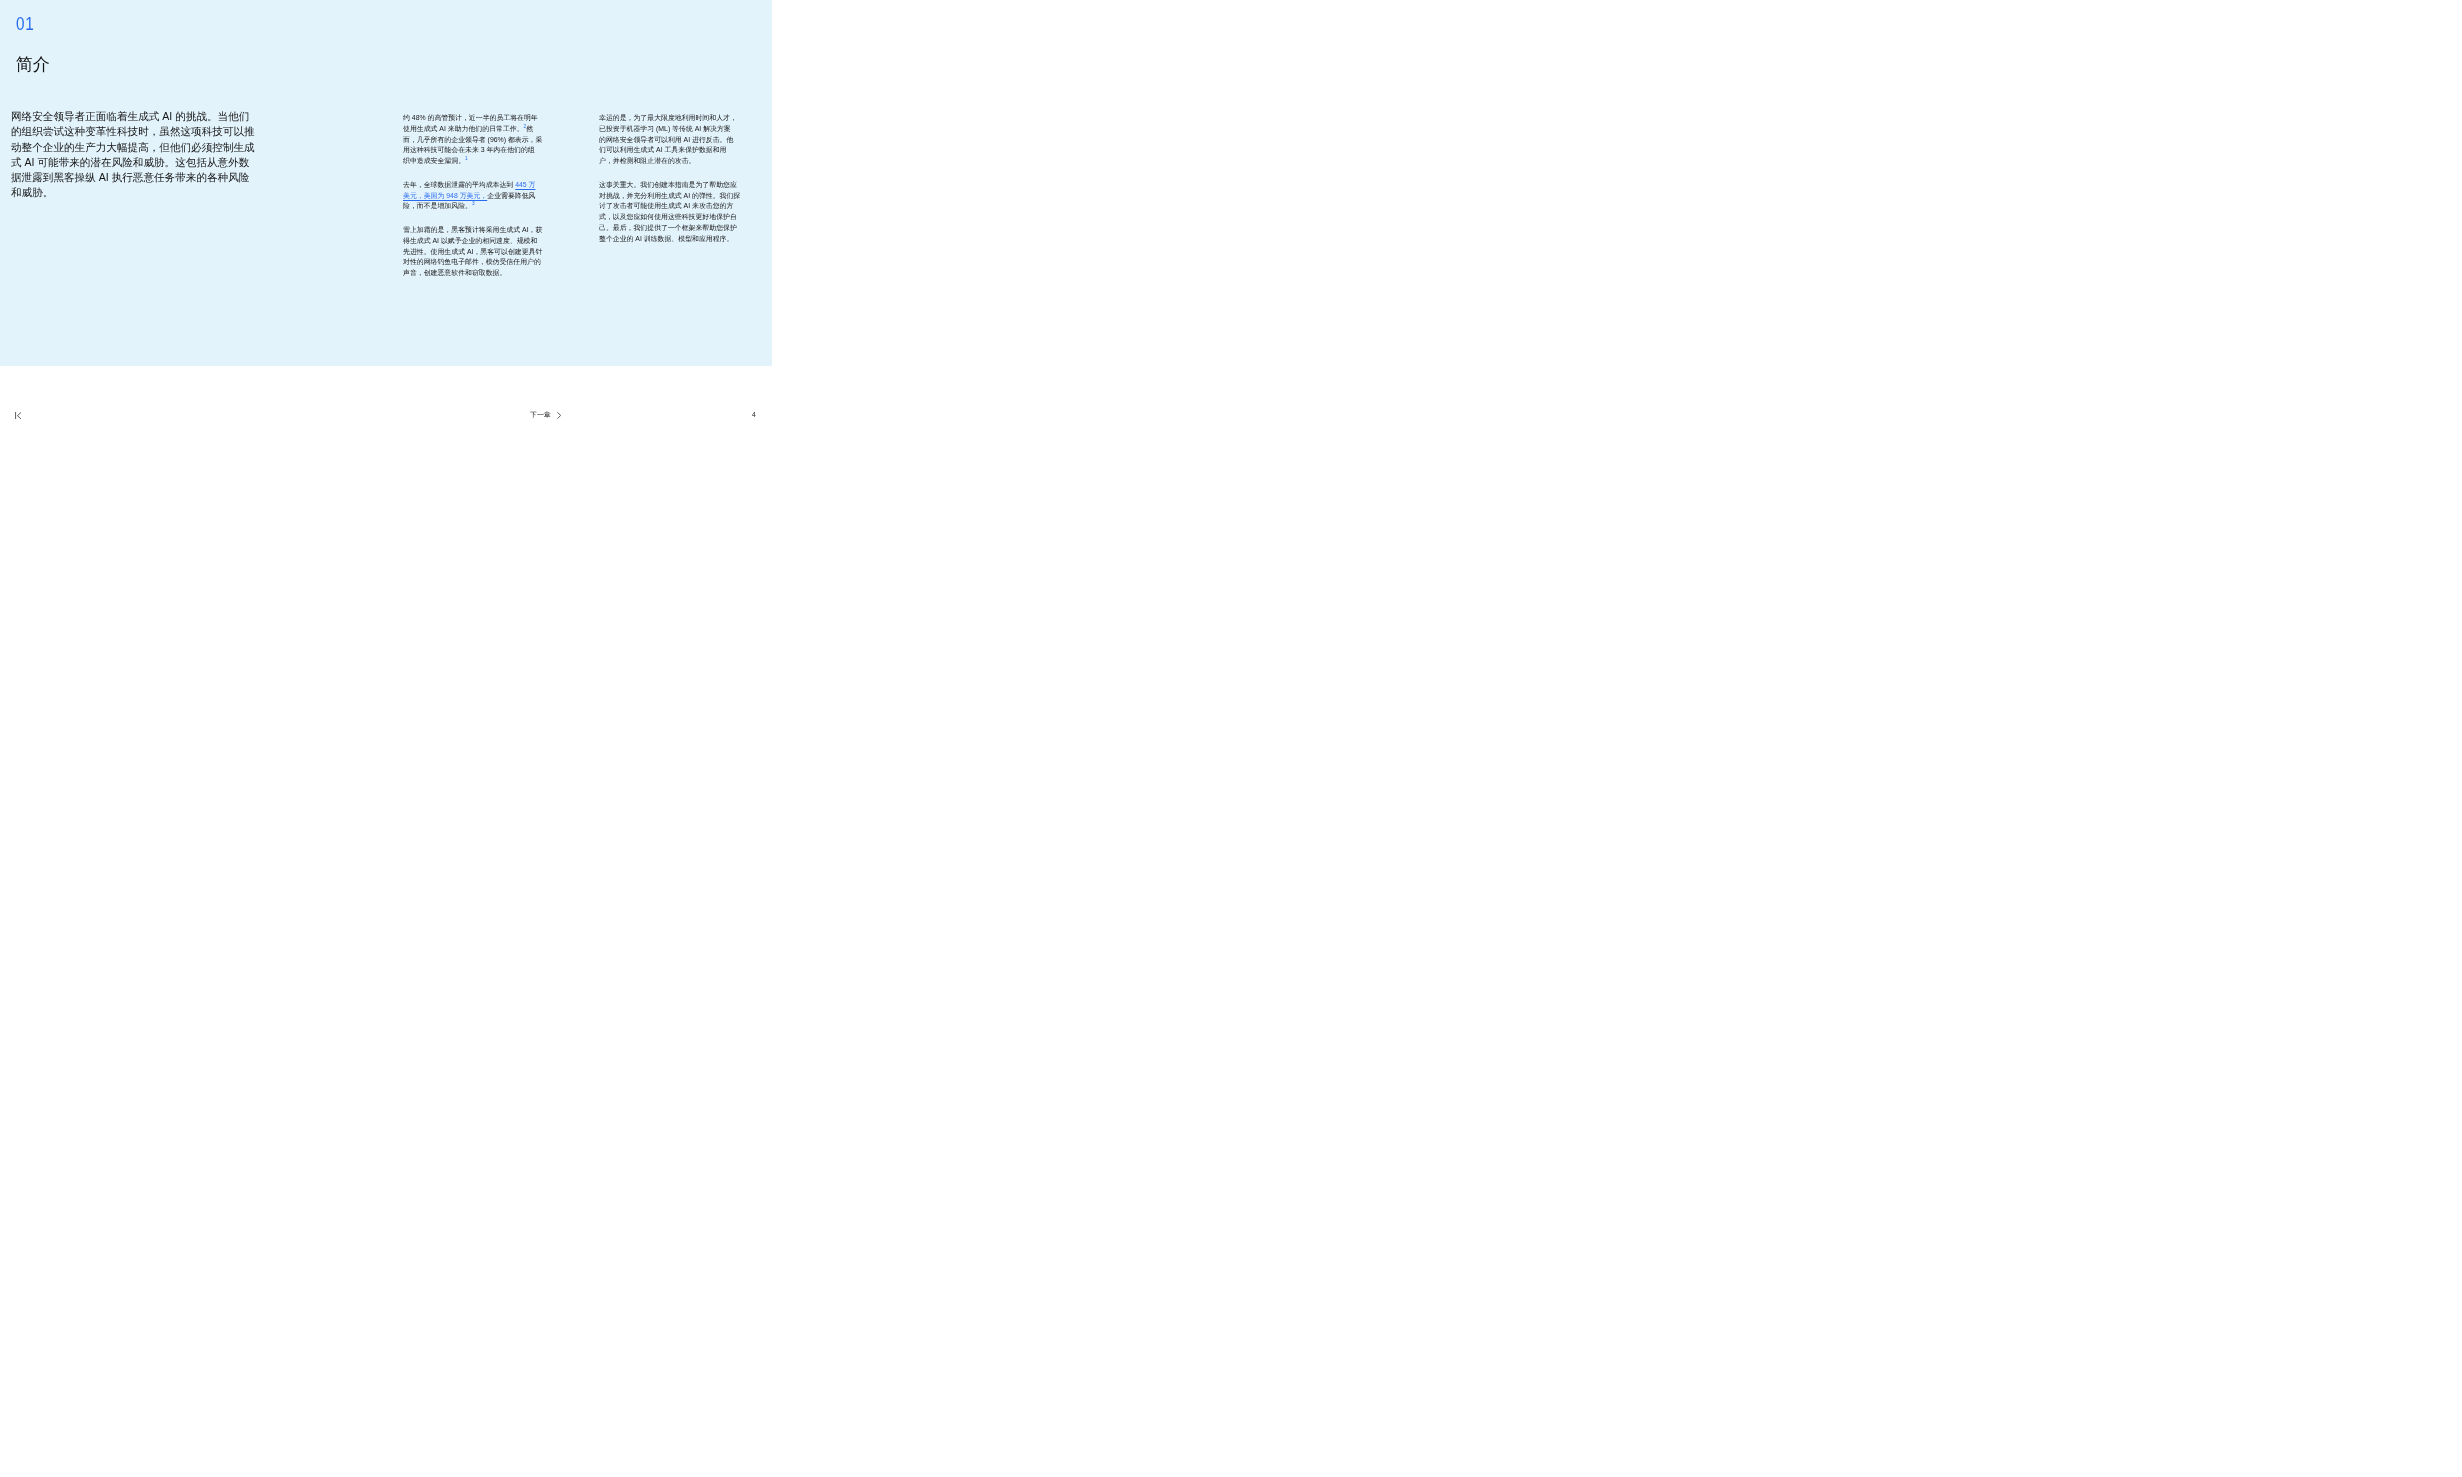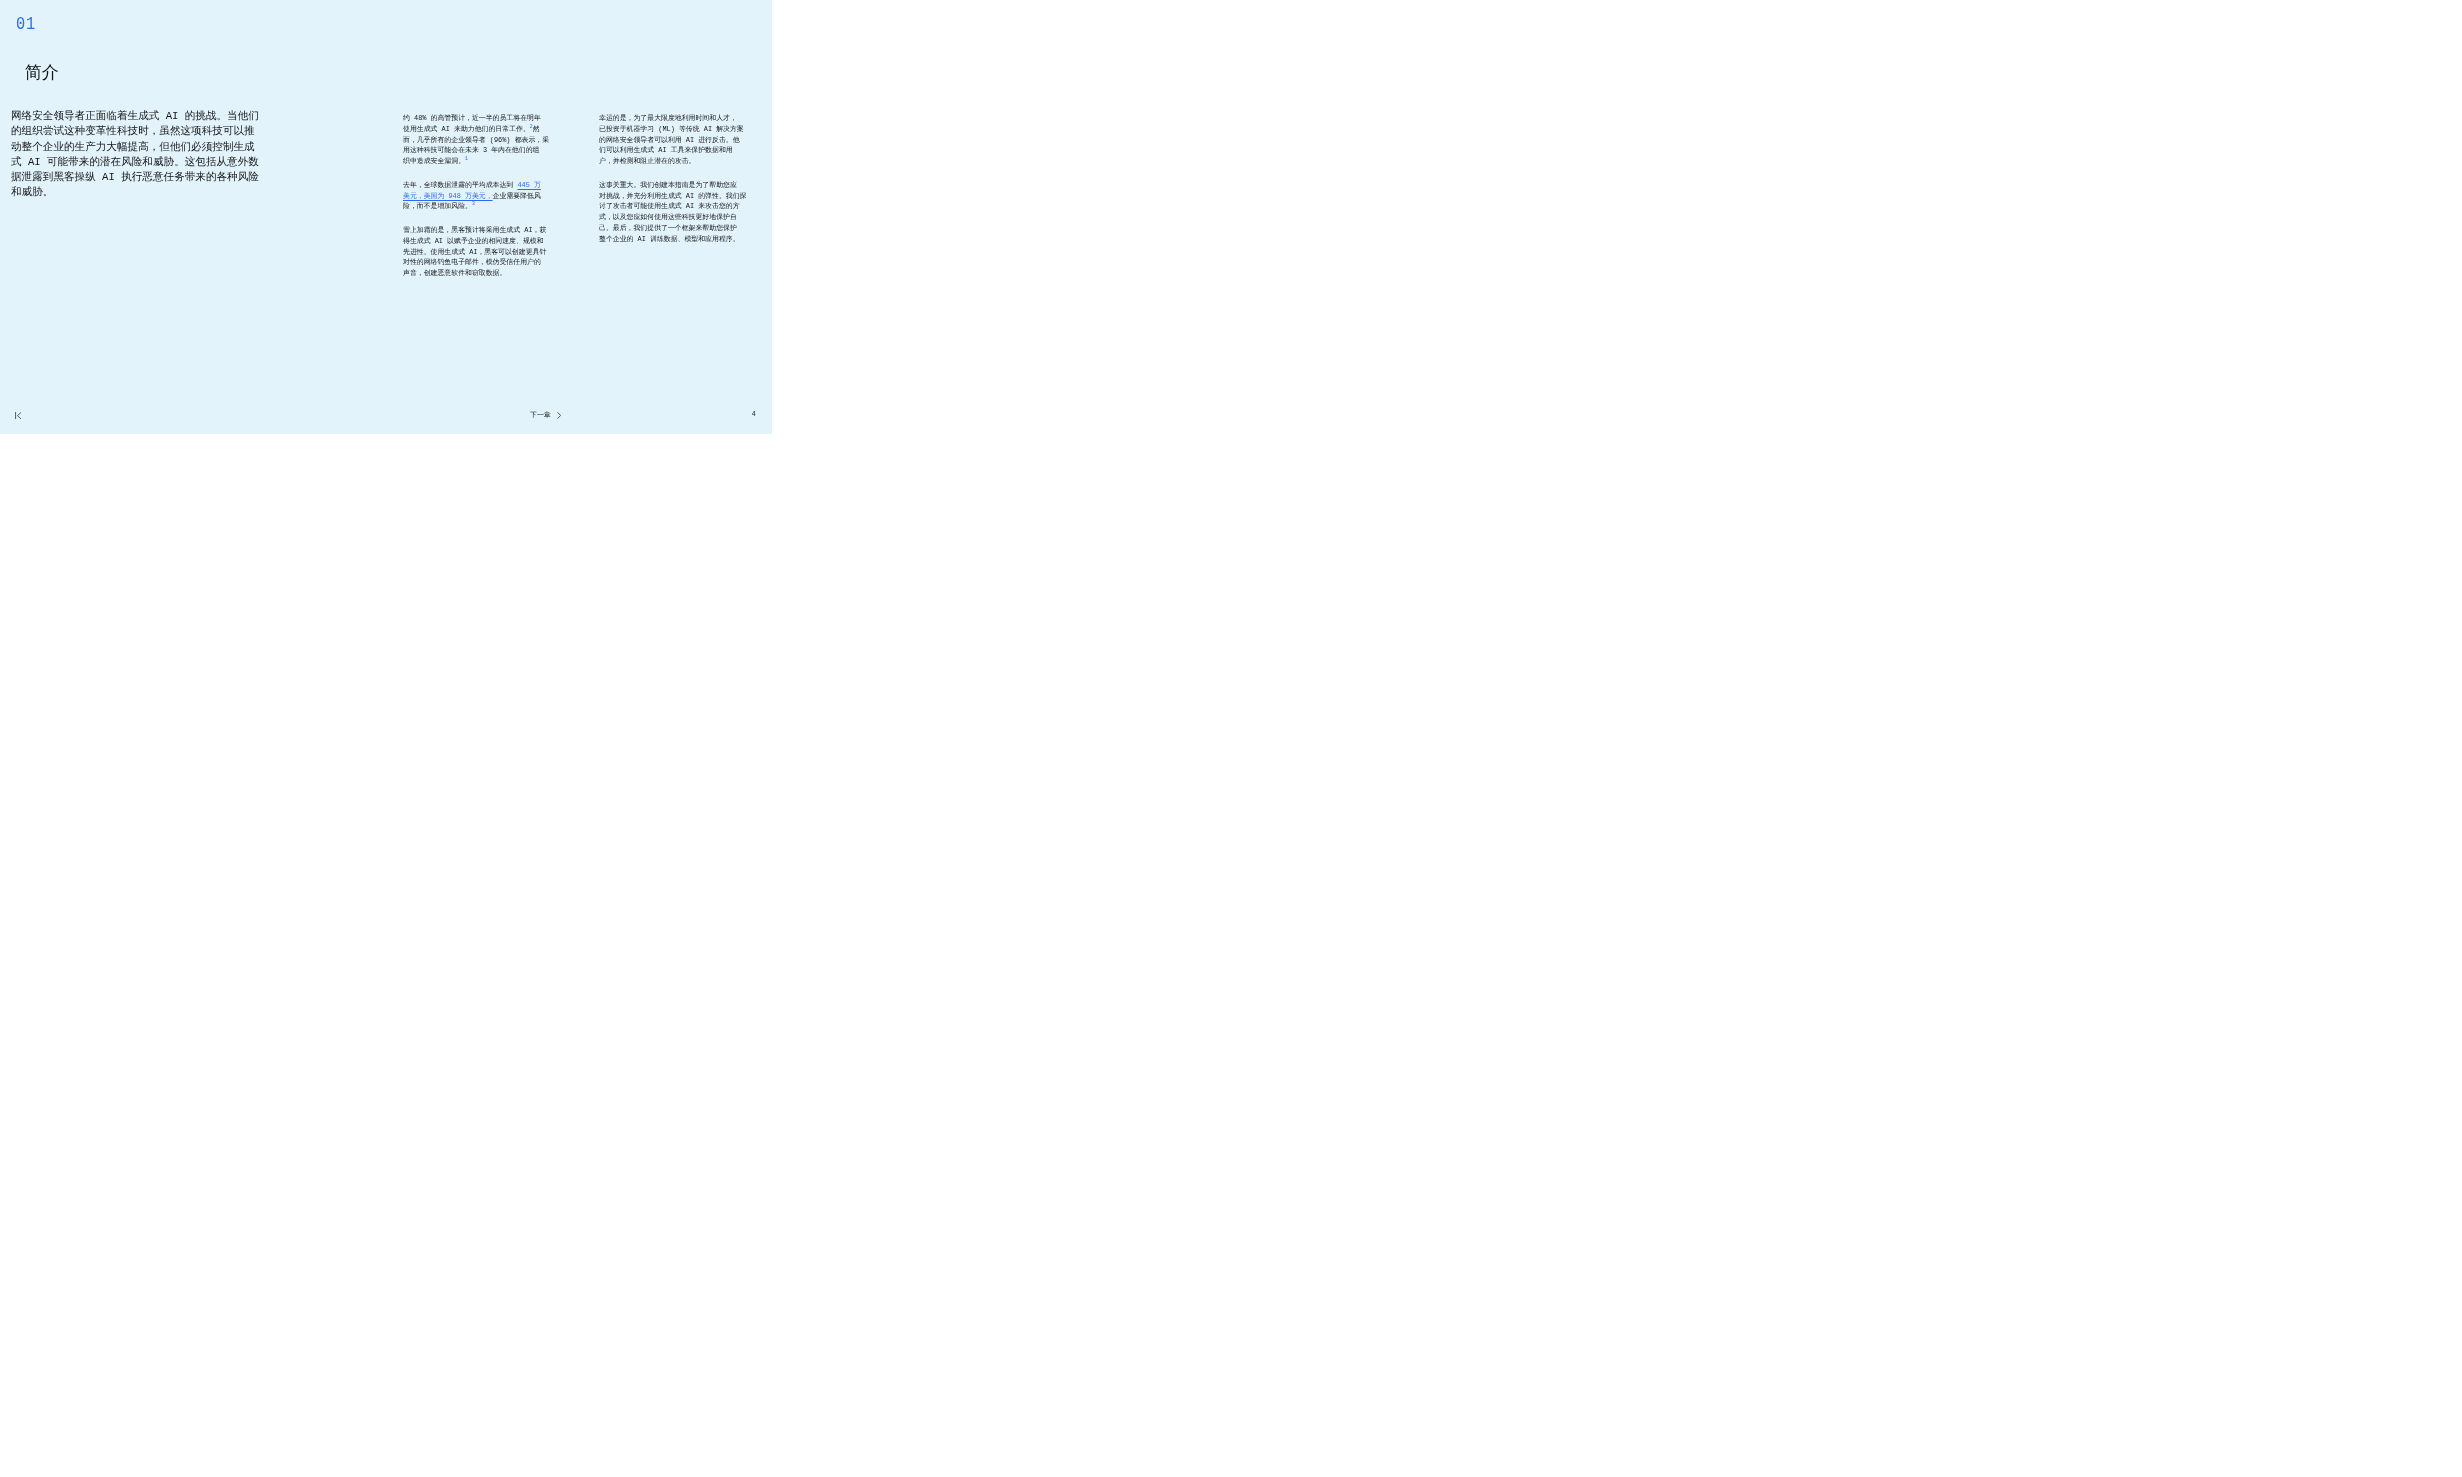--- a/index.html
+++ b/index.html
@@ -7,22 +7,22 @@
     --accent:#2A6CF0;
     --ink:#141414;
   }
   *{box-sizing:border-box;}
   html,body{margin:0;padding:0;}
   body{
     width:772px;height:434px;overflow:hidden;
     font-family:"Liberation Sans","DejaVu Sans",sans-serif;
   }
   .page{
-    position:relative;width:772px;height:434px;
-    background:var(--bg);color:var(--ink);font-family:Liberation Mono, monospace;
+    position:relative;width:772px;height:366px;
+    background:var(--bg);color:var(--ink);
   }
   .chapter-number{
     position:absolute;left:15.8px;top:14.8px;
     font-size:18.7px;line-height:1;font-weight:400;
     color:var(--accent);
     transform:scaleX(0.82);transform-origin:left top;
     letter-spacing:1px;
   }
   .page-title{
     position:absolute;left:15.8px;top:55px;
@@ -74,21 +74,21 @@
   }
   svg{display:block;}
 </style>
 </head>
 <body>
 
 <div class="page">
 
   <div class="chapter-number">01</div>
 
-  <h1 class="page-title" style="margin:9px;">简介</h1>
+  <h1 class="page-title" style="margin:0;">简介</h1>
 
   <div class="intro">网络安全领导者正面临着生成式 AI 的挑战。当他们
 的组织尝试这种变革性科技时，虽然这项科技可以推
 动整个企业的生产力大幅提高，但他们必须控制生成
 式 AI 可能带来的潜在风险和威胁。这包括从意外数
 据泄露到黑客操纵 AI 执行恶意任务带来的各种风险
 和威胁。</div>
 
   <div class="col col-middle">
     <p><span>约 48% 的高管预计，近一半的员工将在明年

